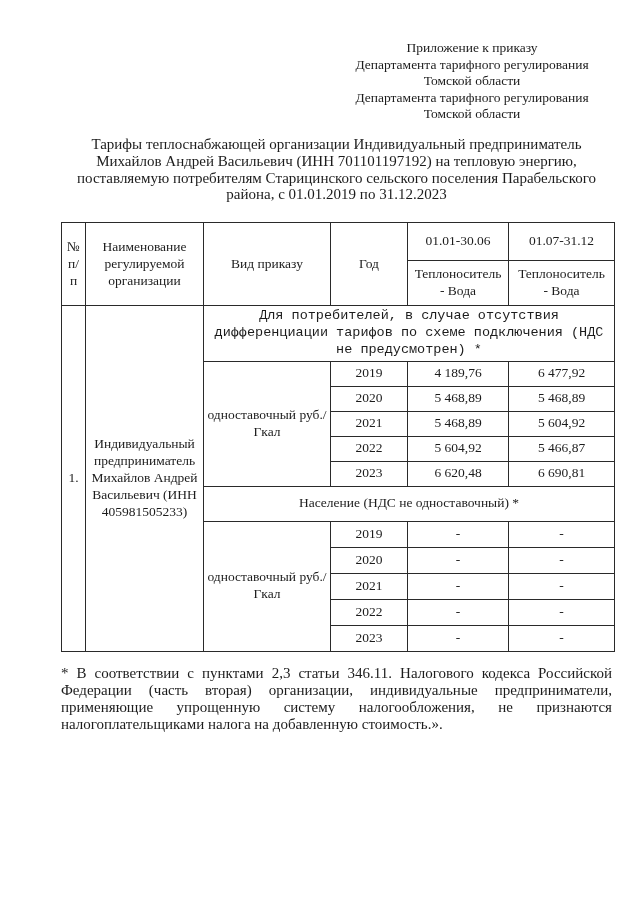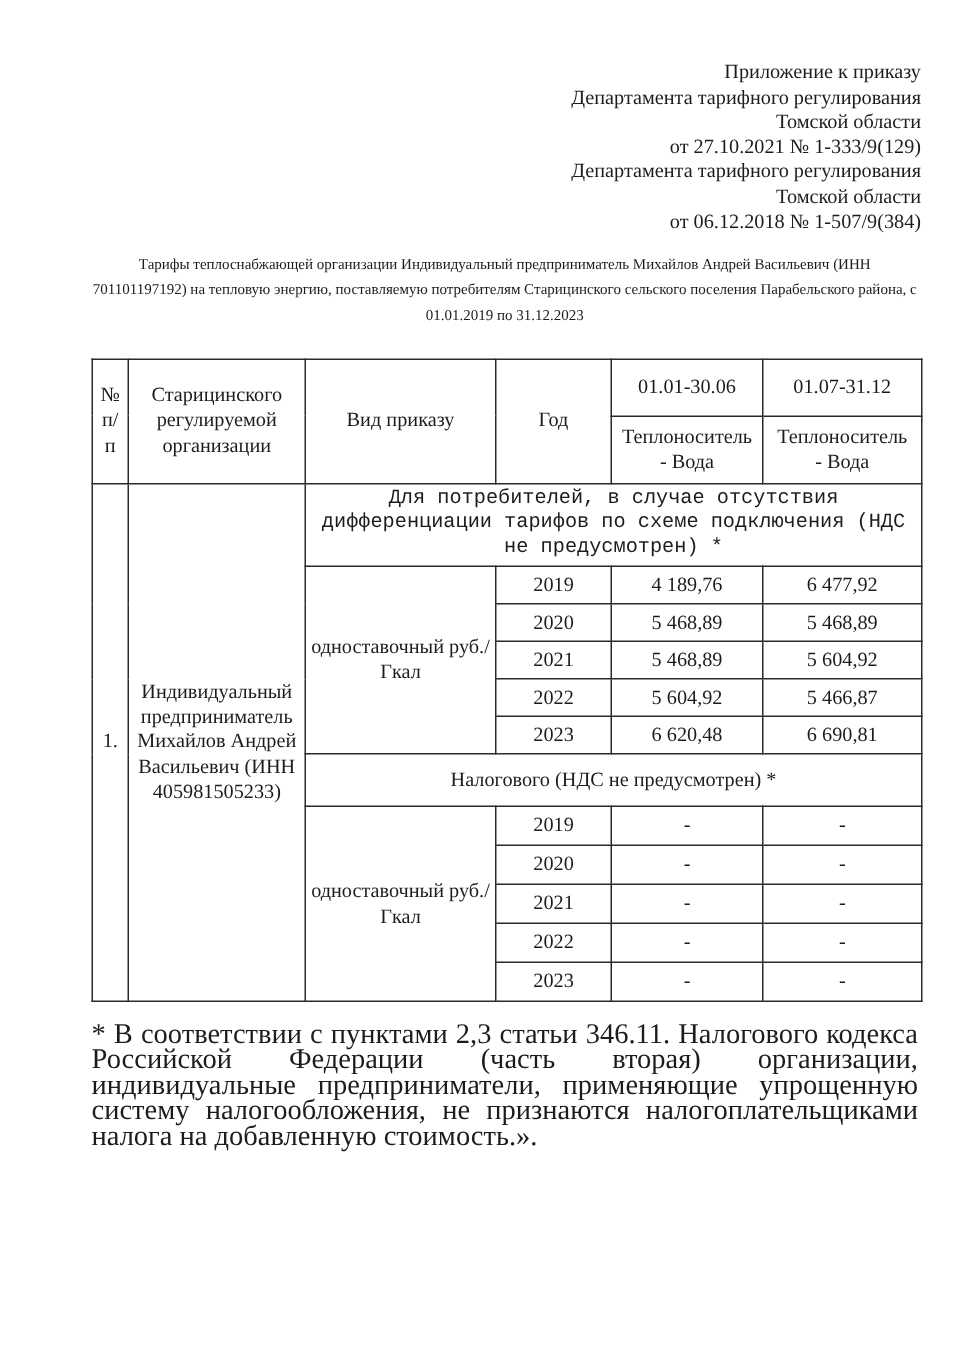--- a/index.html
+++ b/index.html
@@ -11,27 +11,27 @@
   }
   .page{
     box-sizing:border-box;
     width:640px;height:905px;
     padding:40px 26px 0 61px;
   }
   .header-block{
     margin-left:269px;
     font-size:13.5px;
     line-height:16.6px;
-    text-align:right;
+    text-align:center;
   }
   .doc-title{
     margin-top:13px;
     width:551px;
     text-align:center;
-    font-size:10px;
+    font-size:15px;
     line-height:16.8px;
   }
   table.tariff{
     margin-top:19px;
     border-collapse:collapse;
     table-layout:fixed;
     width:553px;
     font-size:13.5px;
   }
   table.tariff td{
@@ -54,59 +54,57 @@
   .carrier span{display:block;}
   tr.period-row{height:38px;}
   tr.carrier-row{height:45px;}
   tr.sec1-row{height:37px;}
   tr.year-row{height:25px;}
   tr.sec2-row{height:35px;}
   tr.year-row2{height:26px;}
   .footnote{
     margin-top:13px;
     width:551px;
-    font-size:19px;
+    font-size:15px;
     line-height:17px;
     text-align:justify;
   }
 </style>
 </head>
 <body>
 
 <div class="page">
 
   <div class="header-block">
     <div>Приложение к приказу</div>
     <div>Департамента тарифного регулирования</div>
     <div>Томской области</div>
-    <div>от 27.10.2021 № 1-333/9(129)</div>
     <div>Департамента тарифного регулирования</div>
     <div>Томской области</div>
-    <div>от 06.12.2018 № 1-507/9(384)</div>
   </div>
 
   <div class="doc-title">Тарифы теплоснабжающей организации Индивидуальный предприниматель Михайлов Андрей Васильевич (ИНН 701101197192) на тепловую энергию, поставляемую потребителям Старицинского сельского поселения Парабельского района, с 01.01.2019 по 31.12.2023</div>
 
   <table class="tariff">
     <colgroup>
       <col style="width:24px">
         <col style="width:118px">
         <col style="width:127px">
       <col style="width:77px">
         <col style="width:101px">
         <col style="width:106px">
     </colgroup>
     <tbody>
       <tr class="period-row">
         <td rowspan="2" class="num-head">
           <span>№</span>
           <span>п/</span>
           <span>п</span>
         </td>
-        <td rowspan="2">Старицинского регулируемой организации</td>
+        <td rowspan="2">Наименование регулируемой организации</td>
         <td rowspan="2">Вид приказу</td>
         <td rowspan="2">Год</td>
         <td>01.01-30.06</td>
         <td>01.07-31.12</td>
       </tr>
       <tr class="carrier-row">
         <td class="carrier">
           <span>Теплоноситель</span>
           <span>- Вода</span>
         </td>
@@ -142,21 +140,21 @@
         <td>5 604,92</td>
         <td>5 466,87</td>
       </tr>
       <tr class="year-row">
         <td>2023</td>
         <td>6 620,48</td>
         <td>6 690,81</td>
       </tr>
 
       <tr class="sec2-row">
-        <td colspan="4">Налогового (НДС не предусмотрен) *</td>
+        <td colspan="4">Население (НДС не одноставочный) *</td>
       </tr>
       <tr class="year-row2">
         <td rowspan="5">одноставочный руб./Гкал</td>
         <td>2019</td>
         <td>-</td>
         <td>-</td>
       </tr>
       <tr class="year-row2">
         <td>2020</td>
         <td>-</td>

